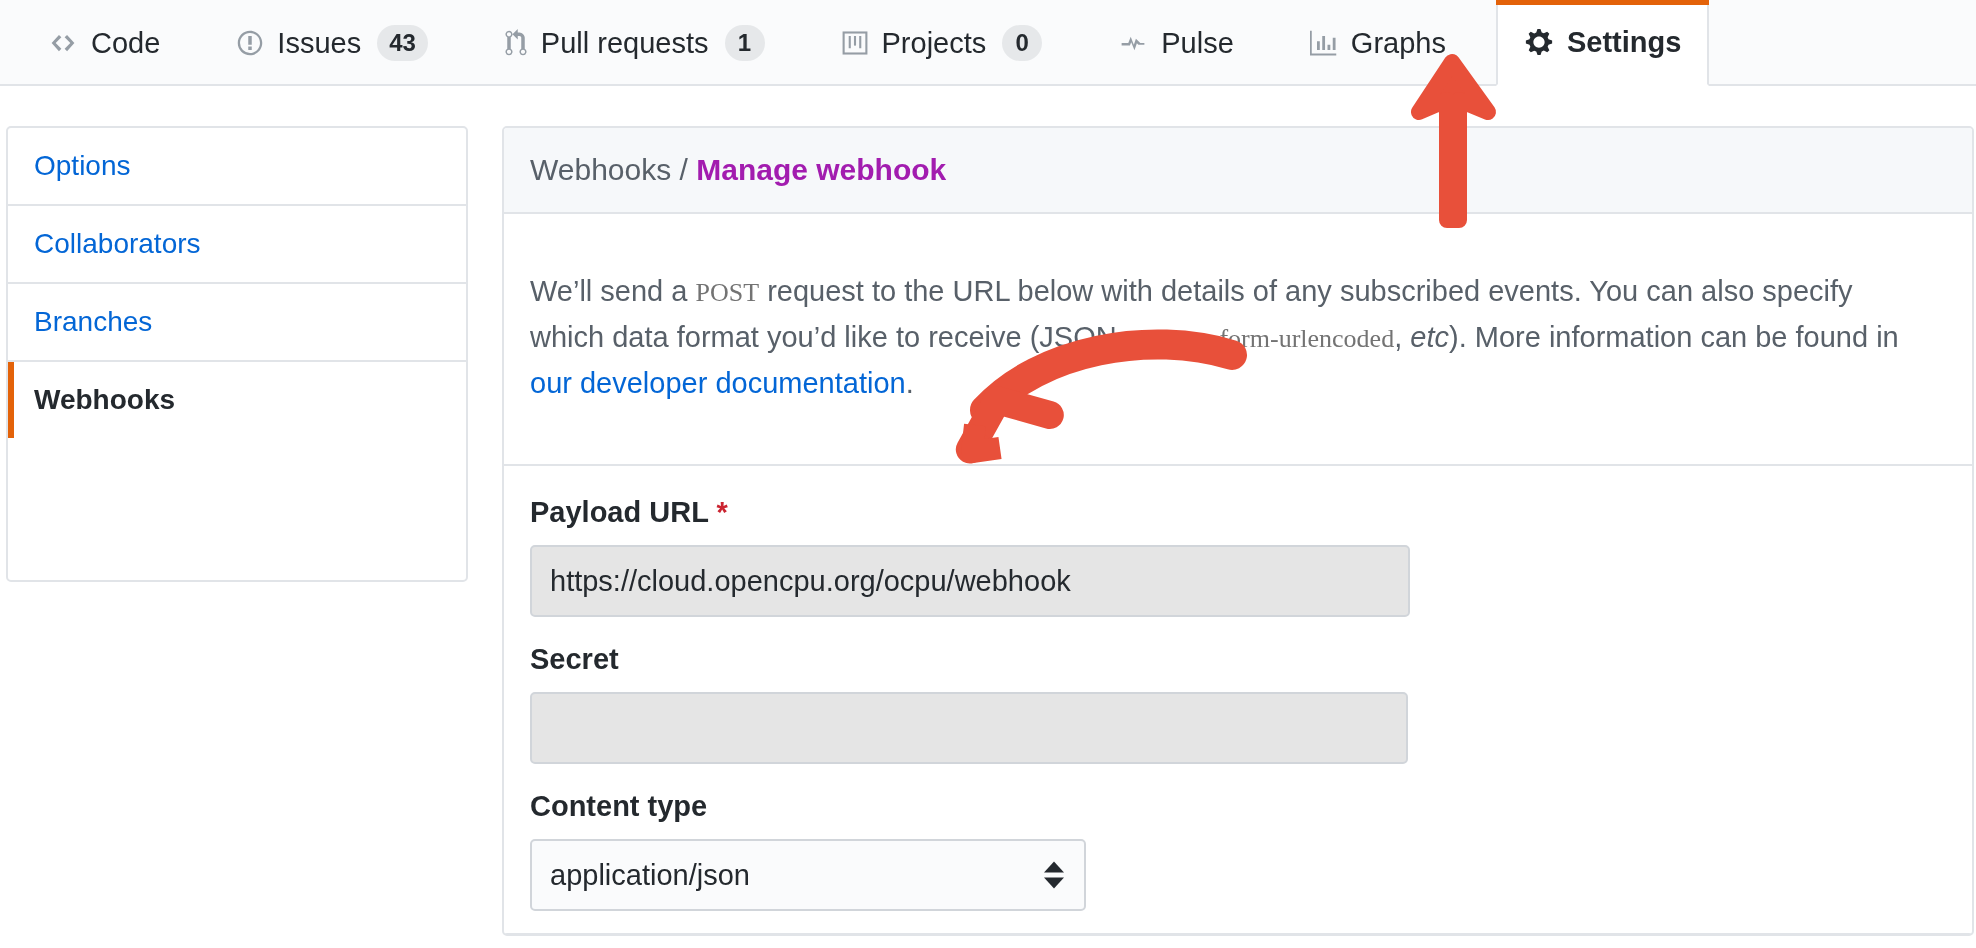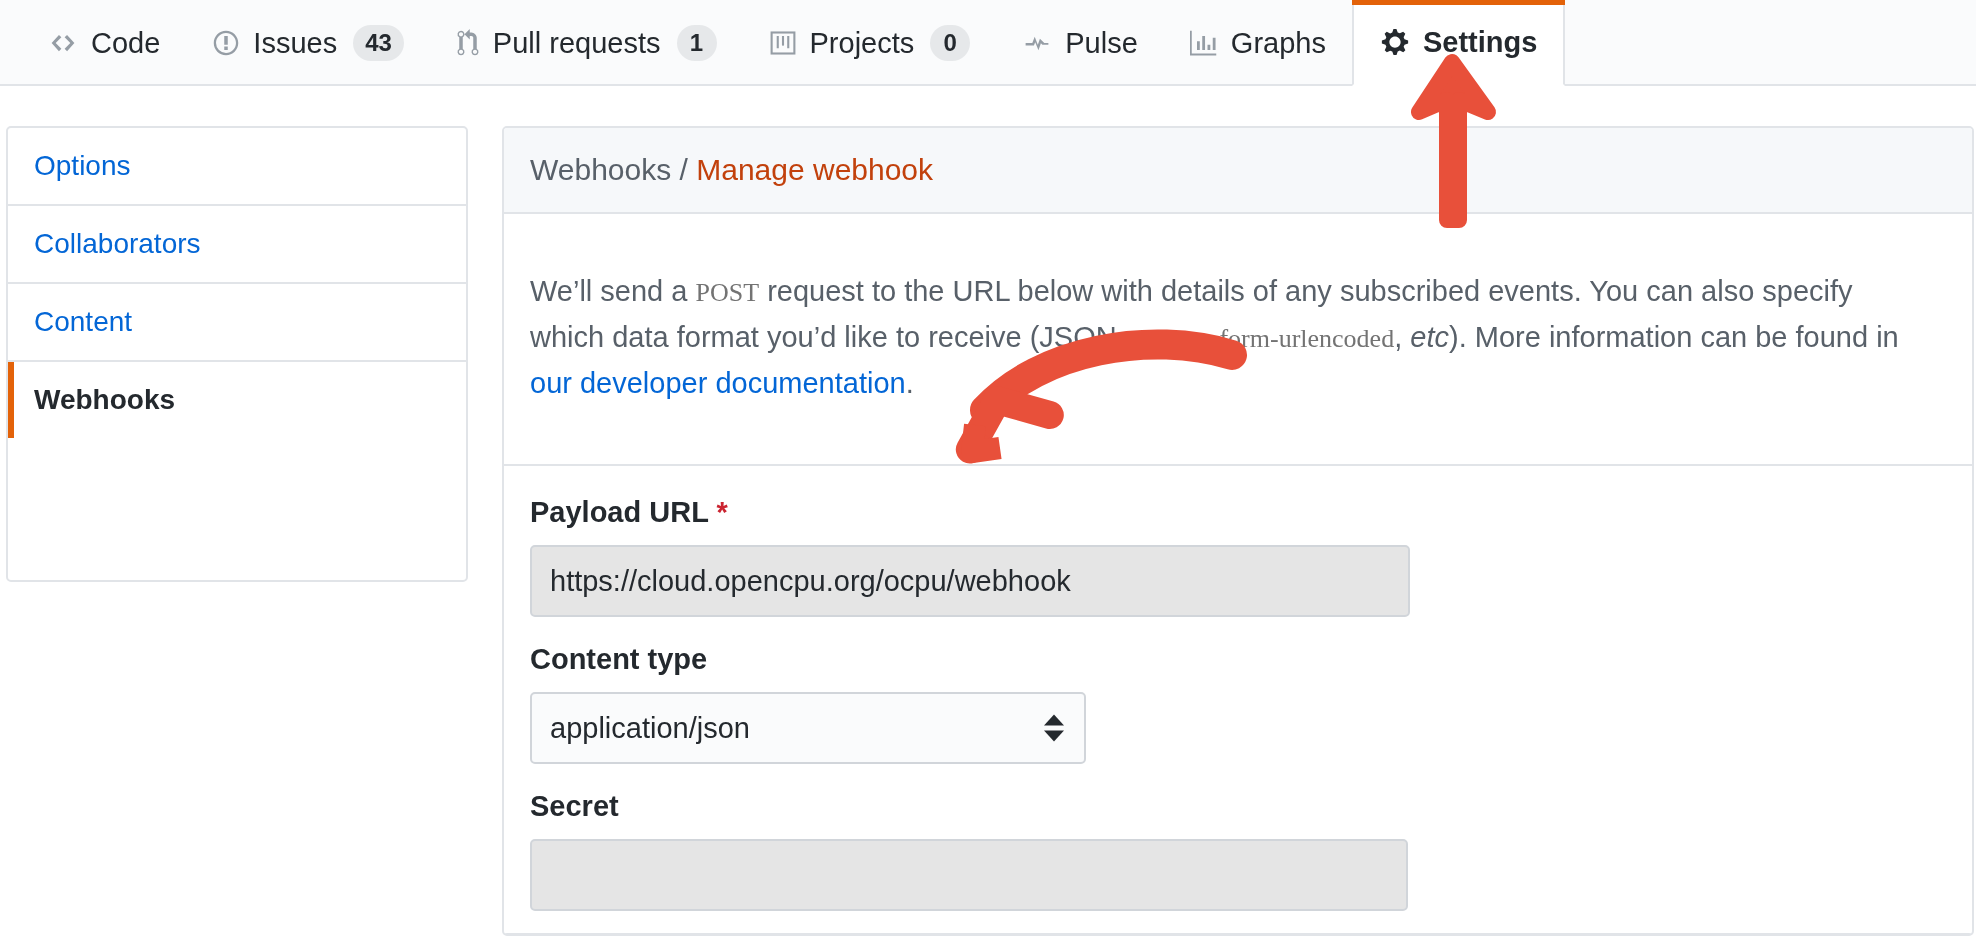--- a/index.html
+++ b/index.html
@@ -15,20 +15,21 @@
   
   .tabnav {
     position: absolute; top: 0; left: 0;
     width: 1976px; height: 86px;
     background: #fafbfc;
     border-bottom: 2px solid #e1e4e8;
   }
   .tabnav-inner {
     display: flex; align-items: stretch; height: 86px;
     padding-left: 22px;
+    gap: 24px;
   }
   .tab {
     display: flex; align-items: center;
     gap: 13px;
     padding: 0 26px;
     height: 86px;
     font-size: 29px;
     color: #24292e;
     cursor: pointer;
     position: relative;
@@ -115,21 +116,21 @@
     height: 810px;
   }
   .box-header {
     background: #f6f8fa;
     border-bottom: 2px solid #e1e4e8;
     padding: 22px 26px;
     font-size: 30px;
     color: #586069;
     line-height: 40px;
   }
-  .box-header .crumb-current { color: #c2410c; font-weight: normal; }
+  .box-header .crumb-current { color: #a21caf; font-weight: bold; }
 
   .box-body {
     padding: 26px 26px 30px 26px;
     border-bottom: 2px solid #e1e4e8;
   }
   .intro {
     font-size: 29px;
     line-height: 44px;
     color: #586069;
     max-width: 1400px;
@@ -290,21 +291,21 @@
 <div class="page">
 
   <nav class="sidebar">
     <div class="menu-item">
       <span>Options</span>
     </div>
     <div class="menu-item">
       <span>Collaborators</span>
     </div>
     <div class="menu-item">
-      <span>Content</span>
+      <span>Branches</span>
     </div>
     <div class="menu-item selected">
       <span>Webhooks</span>
     </div>
   </nav>
 
   <section class="main">
 
     <div class="box-header">
       <span>Webhooks</span><span> / </span><span class="crumb-current">Manage webhook</span>
@@ -315,38 +316,38 @@
     </div>
 
     <div class="form-area">
 
       <div class="field">
         <label class="flabel">
           <span>Payload URL</span>
           <span class="req">*</span>
         </label>
         <input class="text-input" type="text" value="https://cloud.opencpu.org/ocpu/webhook" style="">
+      </div>
+
+      <div class="field">
+        <label class="flabel">Secret</label>
+        <input class="text-input secret" type="text" value="" style="">
       </div>
 
       <div class="field">
         <label class="flabel">Content type</label>
         <div class="select-wrap">
           <div class="select-box">application/json</div>
           <span class="select-arrows">
             <i class="up"></i>
               <i class="down"></i>
           </span>
         </div>
       </div>
 
-      <div class="field">
-        <label class="flabel">Secret</label>
-        <input class="text-input secret" type="text" value="" style="">
-      </div>
-
     </div>
 
     <div class="ssl-row">
       
       
     </div>
 
   </section>
 </div>
 

